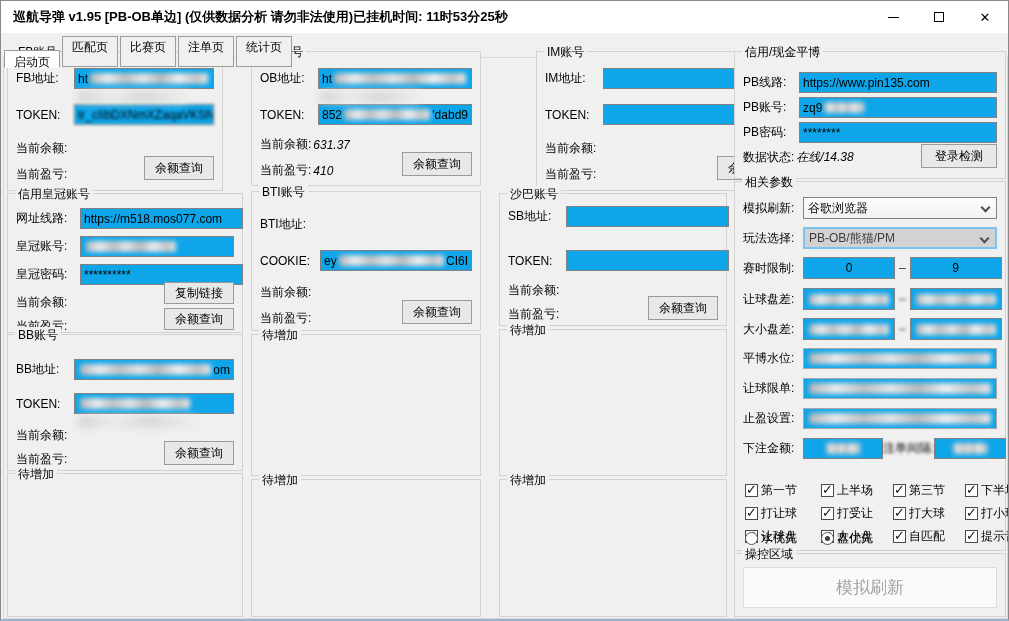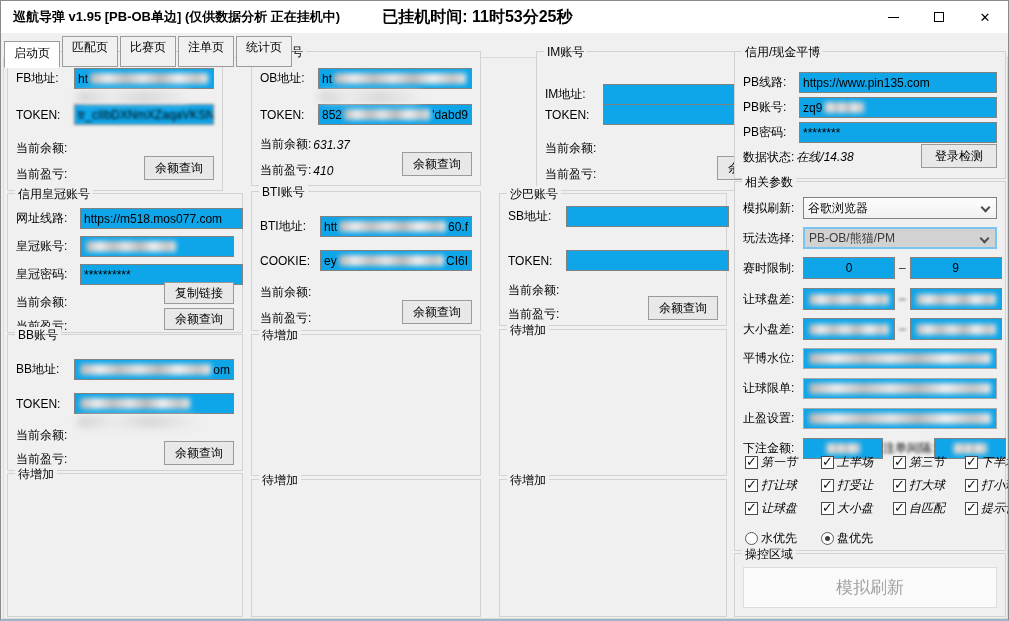--- a/index.html
+++ b/index.html
@@ -5,32 +5,32 @@
   * { box-sizing: border-box; }
   html,body { margin:0; padding:0; background:#6b6b6b; }
   body { font-family:"Liberation Sans","DejaVu Sans",sans-serif; font-size:12px; color:#000; }
   .window { position:relative; width:1009px; height:621px; background:#f0f0f0;
             border:1px solid #8a8a8a; border-bottom:2px solid #9db4c8; overflow:hidden; }
 
   
   .titlebar { position:absolute; top:0; left:0; right:0; height:32px; background:#ffffff;
               display:flex; align-items:center; }
   .titlebar .title { margin-left:12px; font-weight:bold; font-size:13px; white-space:nowrap; }
-  .titlebar .uptime { margin-left:42px; font-weight:bold; font-size:16px; white-space:nowrap; }
+  .titlebar .uptime { font-weight:bold; font-size:13px; white-space:nowrap; }
   .win-controls { margin-left:auto; display:flex; height:100%; }
   .win-btn { width:46px; height:100%; display:flex; align-items:center; justify-content:center; }
   .min-glyph { display:block; width:11px; border-top:1px solid #000; }
   .max-glyph { display:block; width:10px; height:10px; border:1px solid #000; background:#fff; }
   .close-glyph { font-size:13px; line-height:1; }
 
   
   .tabstrip { position:absolute; top:35px; left:3px; display:flex; align-items:flex-end; z-index:5; }
   .tab { height:31px; padding:2px 9px 0; border:1px solid #9c9c9c; background:#f0f0f0;
          margin-right:2px; position:relative; }
-  .tab.active { background:#fff; height:27px; padding-top:3px; border-bottom:1px solid #fff;
+  .tab.active { background:#fff; height:18px; padding-top:3px; border-bottom:1px solid #fff;
                 top:1px; z-index:6; }
   .page { position:absolute; left:2px; top:56px; width:1005px; height:562px;
           border:1px solid #d9d9d9; background:#f0f0f0; }
 
   
   .g { position:absolute; border:1px solid #d2d2d2; background:#f0f0f0; }
   .g > .t { position:absolute; top:-8px; left:7px; background:#f0f0f0; padding:0 3px; white-space:nowrap; }
   .r { position:absolute; left:8px; right:8px; display:flex; align-items:center; }
   .lb { flex:none; white-space:nowrap; }
   .w58 { width:58px; } .w62 { width:64px; } .w60 { width:60px; } .w54 { width:56px; }
@@ -77,21 +77,21 @@
 
   .num { flex:none; width:92px; text-align:center; height:22px; }
   .dash { flex:none; color:#333; padding:0 4px; }
 </style>
 </head>
 <body>
 
 <div class="window">
 
   <div class="titlebar">
-    <span class="title">巡航导弹  v1.95 [PB-OB单边]   (仅供数据分析 正在挂机中)</span>
+    <span class="title">巡航导弹  v1.95 [PB-OB单边]   (仅供数据分析 请勿非法使用)</span>
     <span class="uptime">已挂机时间: 11时53分25秒</span>
     <div class="win-controls">
       <div class="win-btn">
           <span class="min-glyph"></span>
         </div>
       <div class="win-btn">
           <span class="max-glyph"></span>
         </div>
       <div class="win-btn">
           <span class="close-glyph">✕</span>
@@ -221,25 +221,20 @@
       <span class="lb">当前盈亏:</span>
       <span class="val">410</span>
     </div>
     <div class="btn qbtn" style="top:100px;">余额查询</div>
   </div>
 
   <div class="g" style="left:250px;top:190px;width:230px;height:140px;">
     <span class="t">BTI账号</span>
     <div class="r" style="top:24px;">
       <span class="lb w60">BTI地址:</span>
-      <div class="tb">
-        <span class="frag">htt</span>
-        <span class="blurfill"></span>
-        <span class="frag">60.f</span>
-      </div>
     </div>
     <div class="r" style="top:58px;">
       <span class="lb w60">COOKIE:</span>
       <div class="tb">
         <span class="frag">ey</span>
         <span class="blurfill"></span>
         <span class="frag">CI6I</span>
       </div>
     </div>
     <div class="r" style="top:92px;">
@@ -255,21 +250,21 @@
 
   <div class="g" style="left:250px;top:333px;width:230px;height:142px;">
     <span class="t">待增加</span>
   </div>
   <div class="g" style="left:250px;top:478px;width:230px;height:138px;">
     <span class="t">待增加</span>
   </div>
 
   <div class="g" style="left:498px;top:50px;width:260px;height:140px;margin-left:37px;">
     <span class="t">IM账号</span>
-    <div class="r" style="top:32px;">
+    <div class="r" style="top:16px;">
       <span class="lb w58">IM地址:</span>
       <input class="tb" style="">
     </div>
     <div class="r" style="top:52px;">
       <span class="lb w58">TOKEN:</span>
       <input class="tb" style="">
     </div>
     <div class="r" style="top:88px;">
       <span class="lb">当前余额:</span>
       <span class="val"></span>
@@ -406,21 +401,21 @@
       <span class="lb w60">下注金额:</span>
       <div class="tb" style="flex:none;width:80px;">
           <span class="blurfill blurshort"></span>
         </div>
       <span class="lb fuzzy">注单间隔:</span>
       <div class="tb" style="flex:none;width:72px;">
           <span class="blurfill blurshort"></span>
         </div>
     </div>
 
-    <div class="cgrid" style="top:272px;font-style:italic;">
+    <div class="cgrid" style="top:300px;">
       <div class="chk">
           <span class="box checked"></span>
           <span>第一节</span>
         </div>
       <div class="chk">
           <span class="box checked"></span>
           <span>上半场</span>
         </div>
       <div class="chk">
           <span class="box checked"></span>

